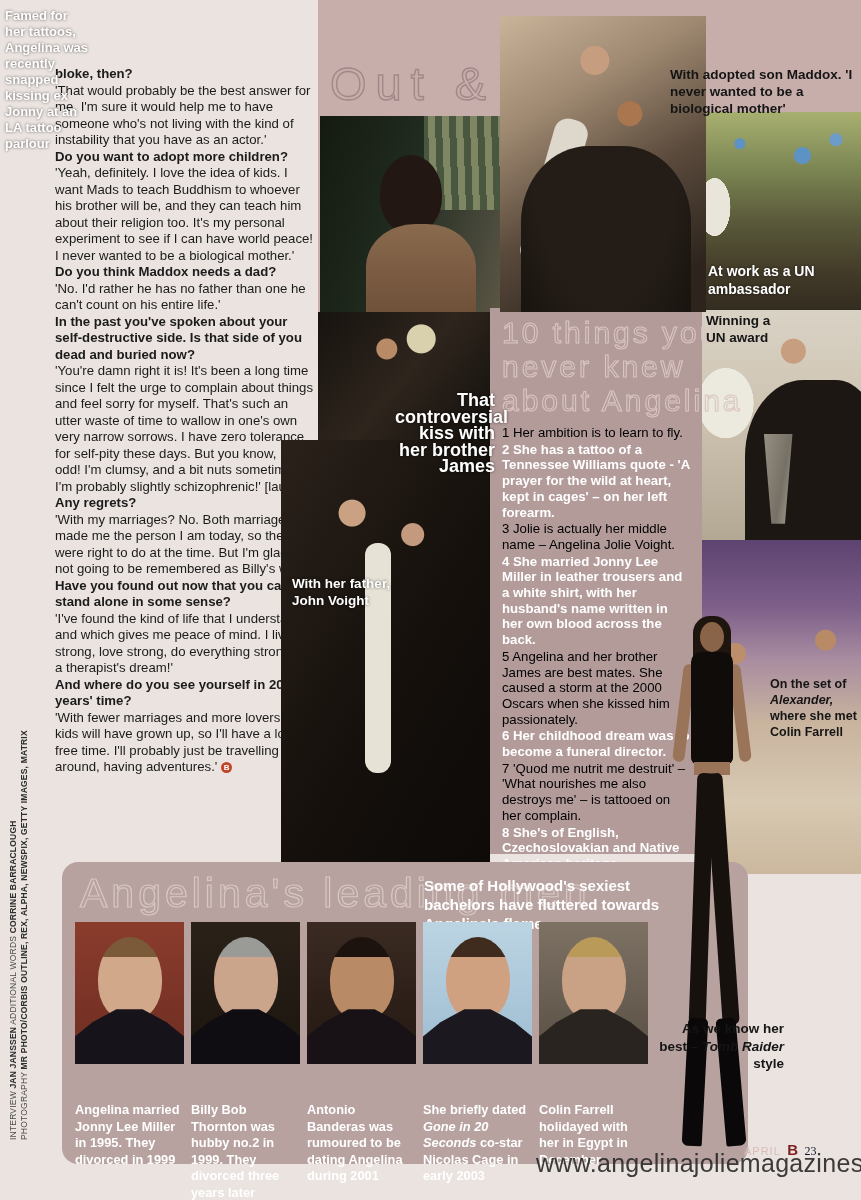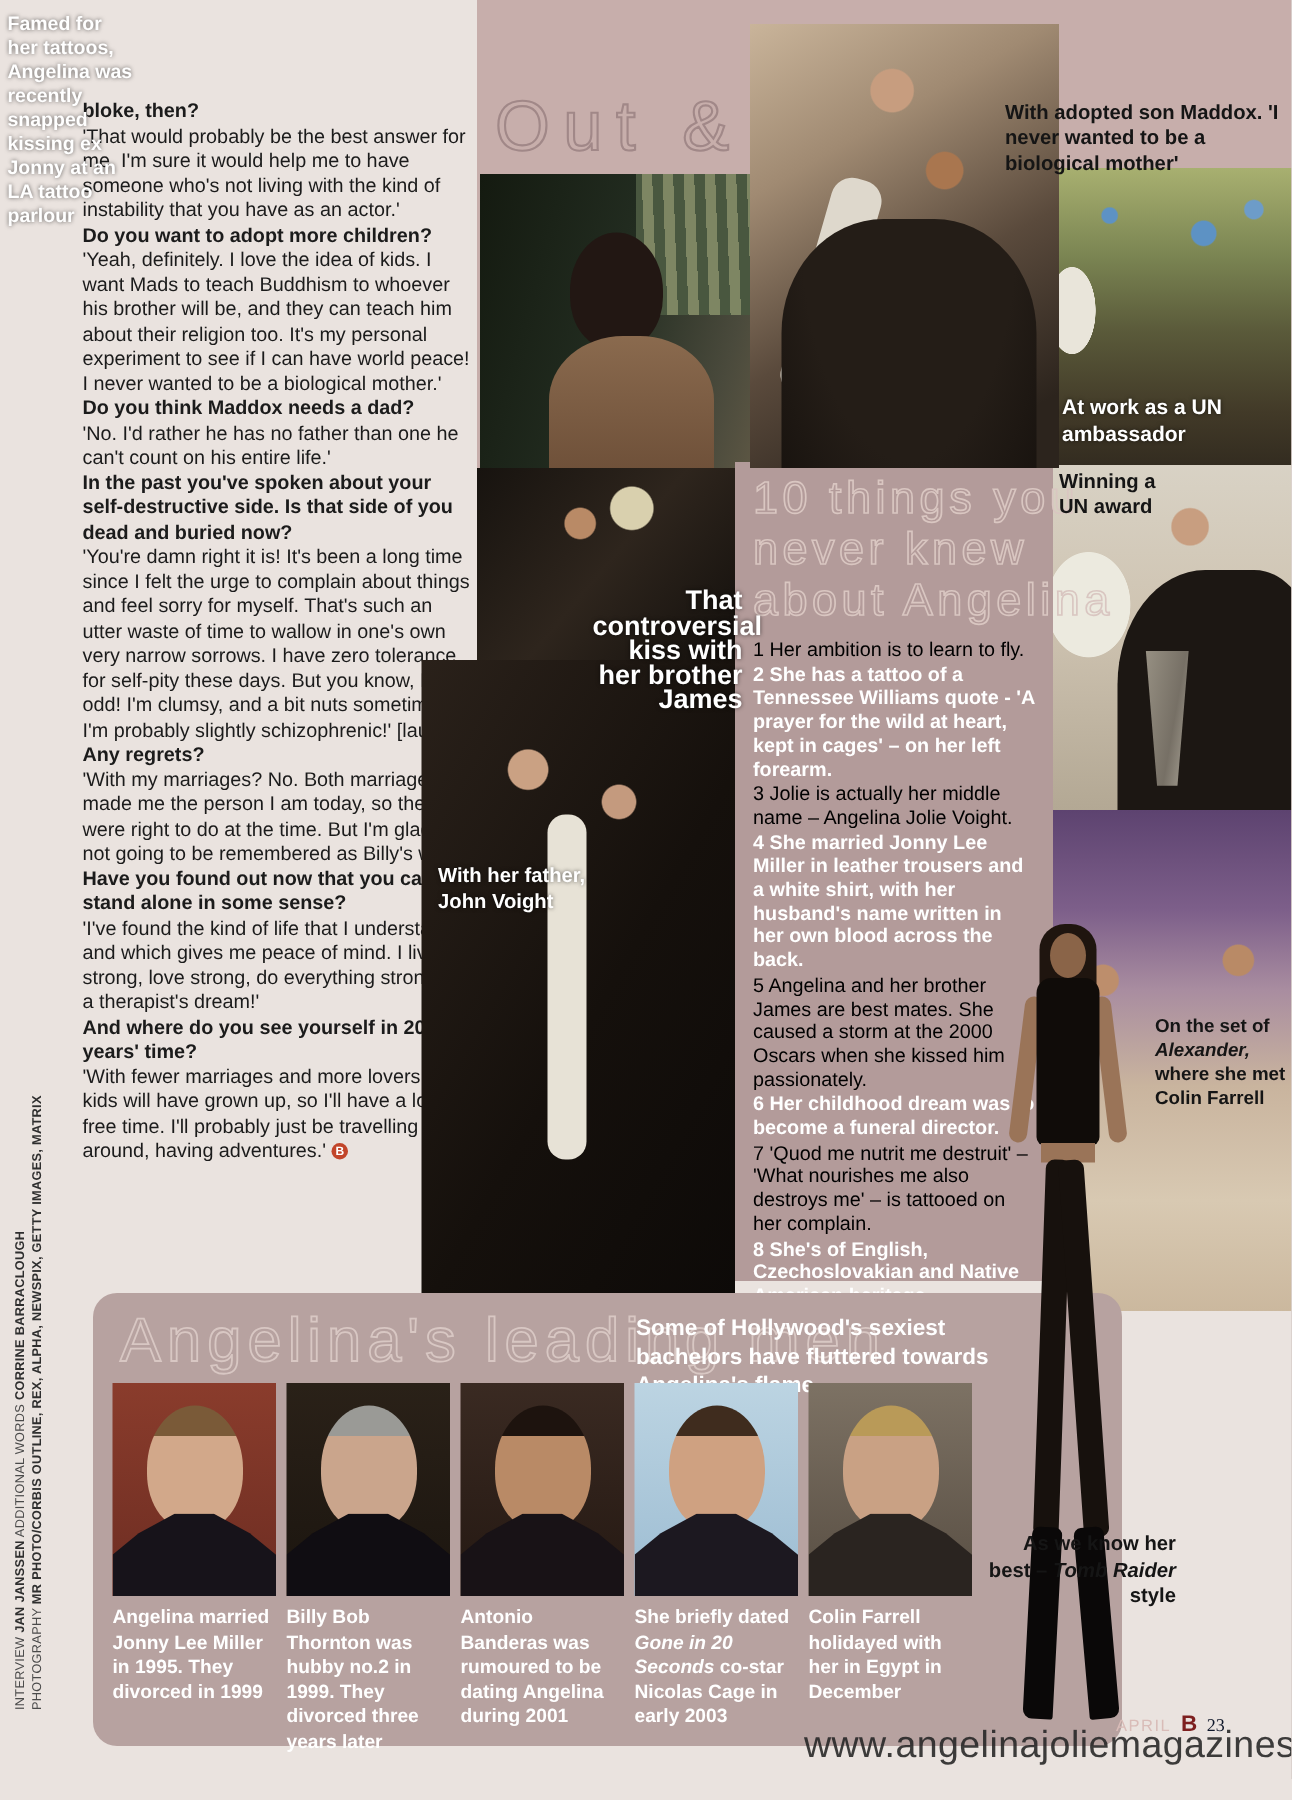--- a/index.html
+++ b/index.html
@@ -191,21 +191,21 @@
     content:""; position:absolute; left:0; right:0; bottom:0; height:46%;
     background:var(--suit);
     clip-path:polygon(0 100%,0 58%,16% 36%,38% 16%,62% 16%,84% 36%,100% 58%,100% 100%);
   }
   .ph-jonny   { --bg:linear-gradient(#8a3c2c,#6d2d22); --hair:#7a5a38; --skin:#d2a88a; --suit:#17131a; }
   .ph-billy   { --bg:linear-gradient(#2a2118,#1b150f); --hair:#9a9a96; --skin:#caa58c; --suit:#100d12; }
   .ph-antonio { --bg:linear-gradient(#3a2a22,#241812); --hair:#1d130e; --skin:#b98a66; --suit:#181216; }
   .ph-nicolas { --bg:linear-gradient(#bcd4e2,#9cbcd2); --hair:#3f2c1e; --skin:#cfa181; --suit:#1c1820; }
   .ph-colin   { --bg:linear-gradient(#7d7264,#574d42); --hair:#b99a58; --skin:#c9a184; --suit:#2a2420; }
   .men-captions { position:absolute; left:13px; top:208px; display:flex; gap:7px; }
-  .man-caption { width:109px; color:#fff; font-weight:bold; font-size:12.8px; line-height:16.5px; }
+  .man-caption { width:109px; color:#fff; font-weight:bold; font-size:12.8px; line-height:16.5px;margin-top:32px; }
 
   
   #credits {
     position:absolute; left:8px; top:1140px; width:402px;
     transform:rotate(-90deg); transform-origin:0 0;
     font-size:8.5px; line-height:11px; color:#2e2e2e; letter-spacing:0.2px; white-space:nowrap;
   }
   #credits .cr-label { font-weight:normal; color:#4a4a4a; }
   #credits .cr-name  { font-weight:bold; }
   #footer { position:absolute; left:744px; top:1141px; z-index:5; white-space:nowrap; }

